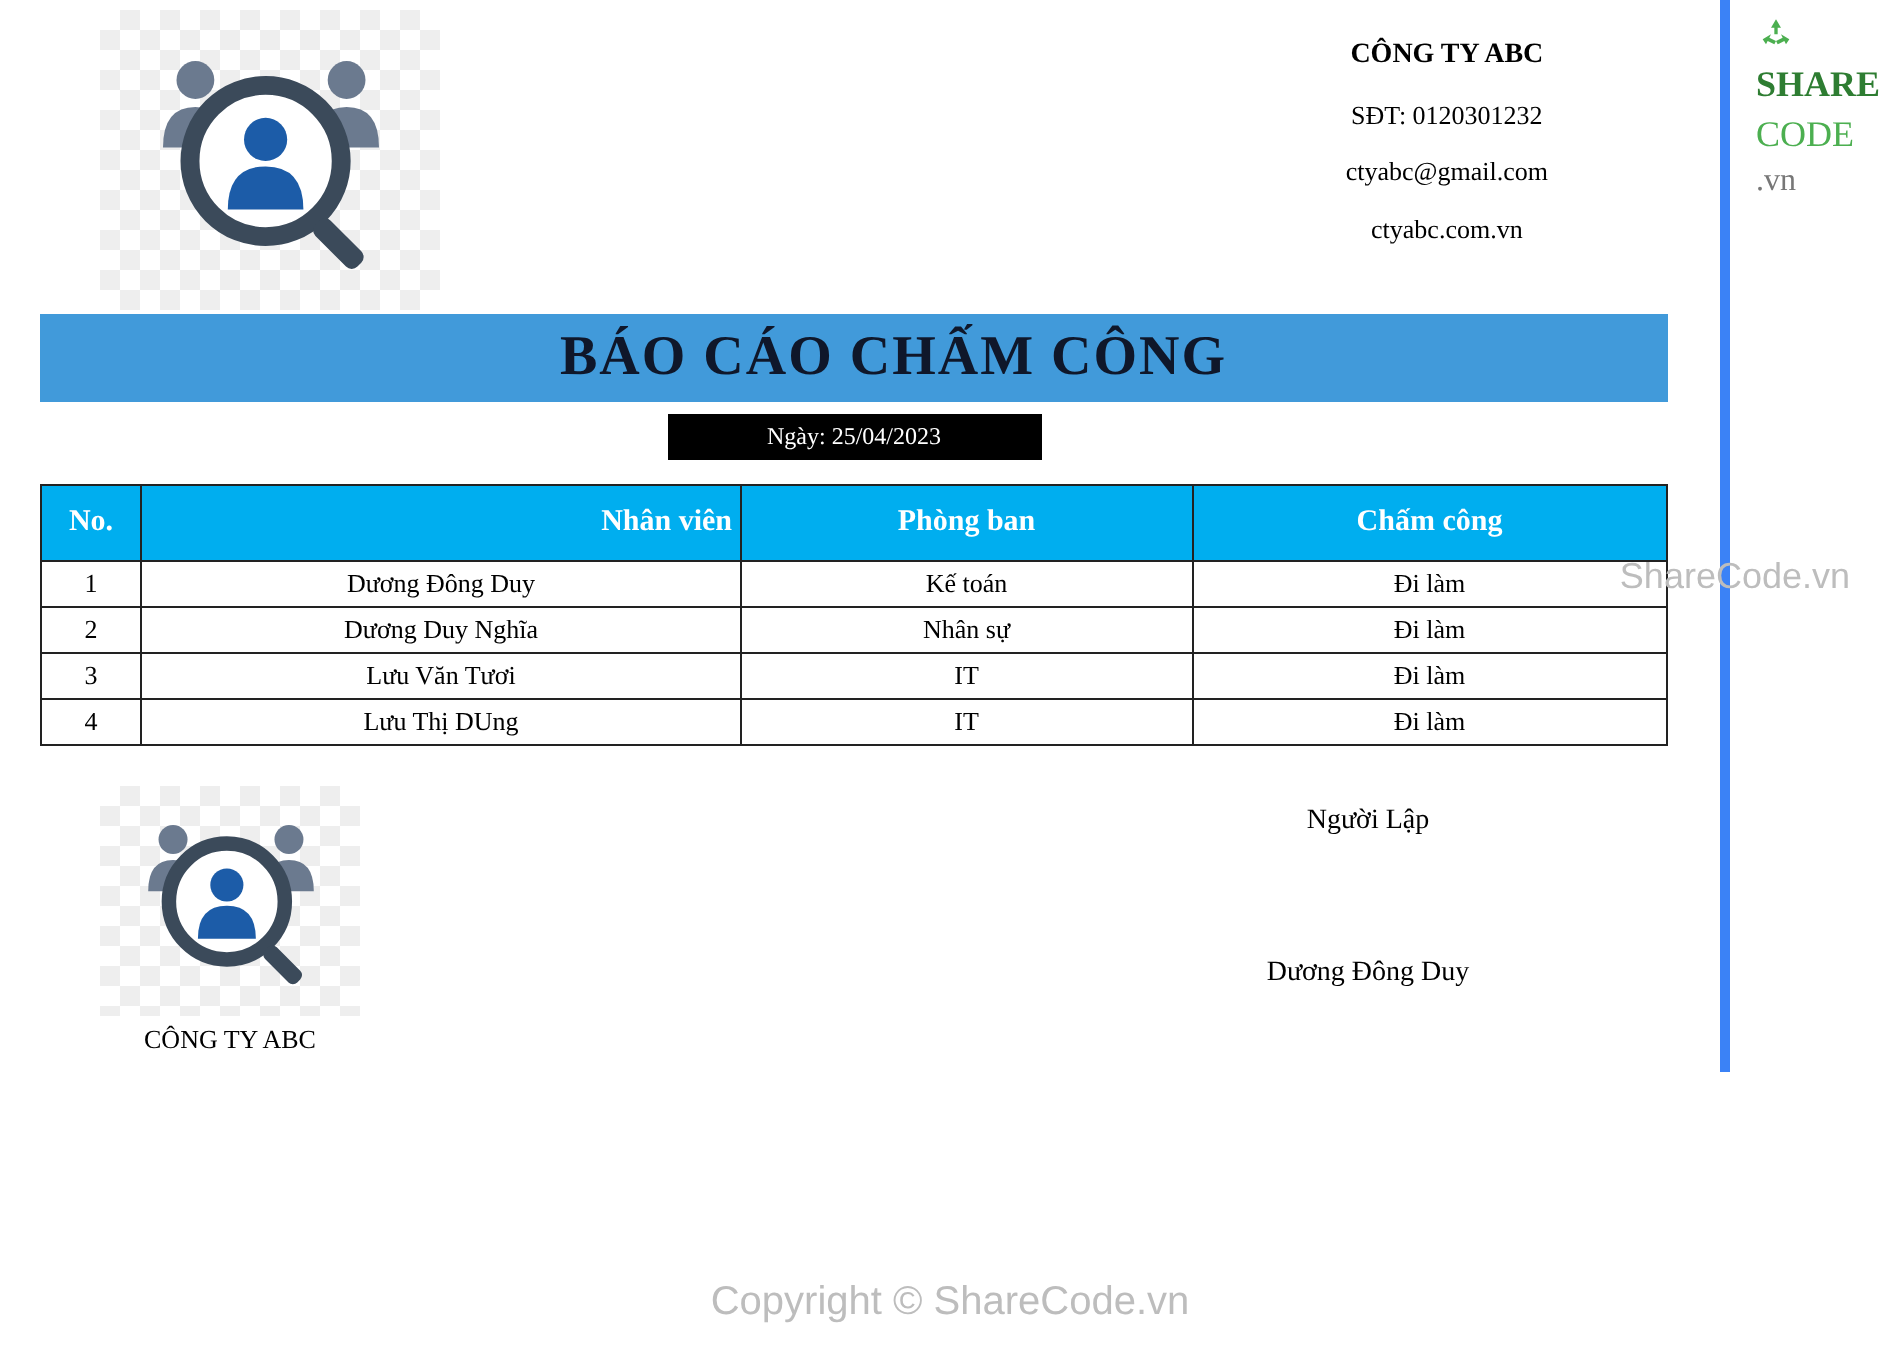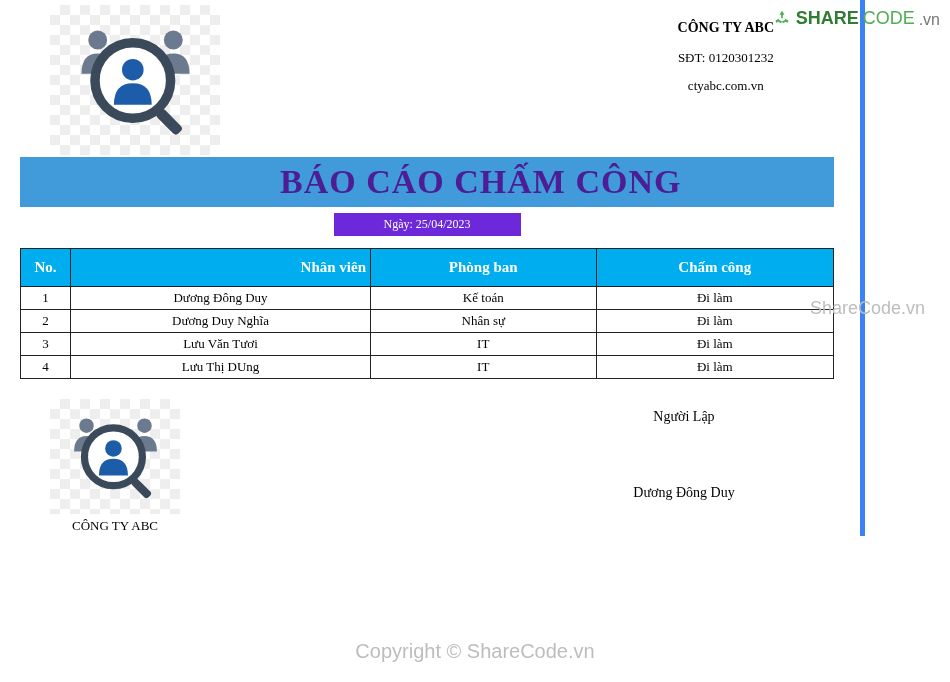--- a/index.html
+++ b/index.html
@@ -48,36 +48,36 @@
   .company-info {
     text-align: center;
     font-size: 13px;
     line-height: 2.2;
     padding-right: 60px;
     padding-top: 8px;
   }
   .company-info .name { font-weight: bold; font-size: 14px; }
   .title-bar {
     background: #419ada;
-    color: #4c1d95;
+    color: #0f172a;
     font-weight: bold;
-    font-size: 34px;
+    font-size: 28px;
     padding: 6px 0;
     text-align: left;
     padding-left: 260px;
     letter-spacing: 1px;
     margin-top: 2px;
   }
   .date-bar-row {
     text-align: center;
     margin: 6px 0 12px 0;
   }
   .date-bar {
     display: inline-block;
-    background: #6d28d9;
+    background: #000000;
     color: #fff;
     font-size: 12px;
     padding: 4px 50px;
   }
   .print-row {
     font-size: 14px;
     margin: 4px 0 10px 30px;
   }
   .print-row .label { display:inline-block; width: 100px; }
   table.data {
@@ -127,33 +127,33 @@
     pointer-events: none;
   }
   .watermark-side {
     position: absolute;
     right: 25px;
     top: 278px;
     color: #bdbdbd;
     font-size: 18px;
     font-family: Arial, sans-serif;
     pointer-events: none;
-    margin-top: 20px;
   }
   .sharecode-logo {
     position: absolute;
     top: 8px;
     right: 10px;
-    font-family: Liberation Sans, sans-serif;
+    font-family: Liberation Serif, serif;
     font-weight: bold;
     font-size: 18px;
     color: #2e7d32;
     display: flex;
-    align-items: flex-end;
+    align-items: flex-start;
     gap: 4px;
+    flex-direction: column;
   }
   .sharecode-logo .code { color: #4caf50; font-weight: normal; }
   .sharecode-logo .vn { color: #777; font-weight: normal; font-size: 16px; }
   .sharecode-logo .icon {
     width: 20px; height: 20px;
   }
 </style>
 </head>
 <body>
 
@@ -172,20 +172,21 @@
         <g fill="#1c5ca8">
           <circle cx="48" cy="42" r="8"></circle>
           <path d="M34 68 Q34 52 48 52 Q62 52 62 68 L34 68 Z"></path>
         </g>
         <rect x="70" y="70" width="22" height="8" rx="3" transform="rotate(45 70 70)" fill="#3b4a5a"></rect>
       </svg>
     </div>
     <div class="company-info">
       <div class="name">CÔNG TY ABC</div>
       <div>SĐT: 0120301232</div>
+      <div>ctyabc@gmail.com</div>
       <div>ctyabc.com.vn</div>
     </div>
   </div>
 
   <div class="title-bar">BÁO CÁO CHẤM CÔNG</div>
 
   <div class="date-bar-row">
     <span class="date-bar">Ngày: 25/04/2023</span>
   </div>
 

